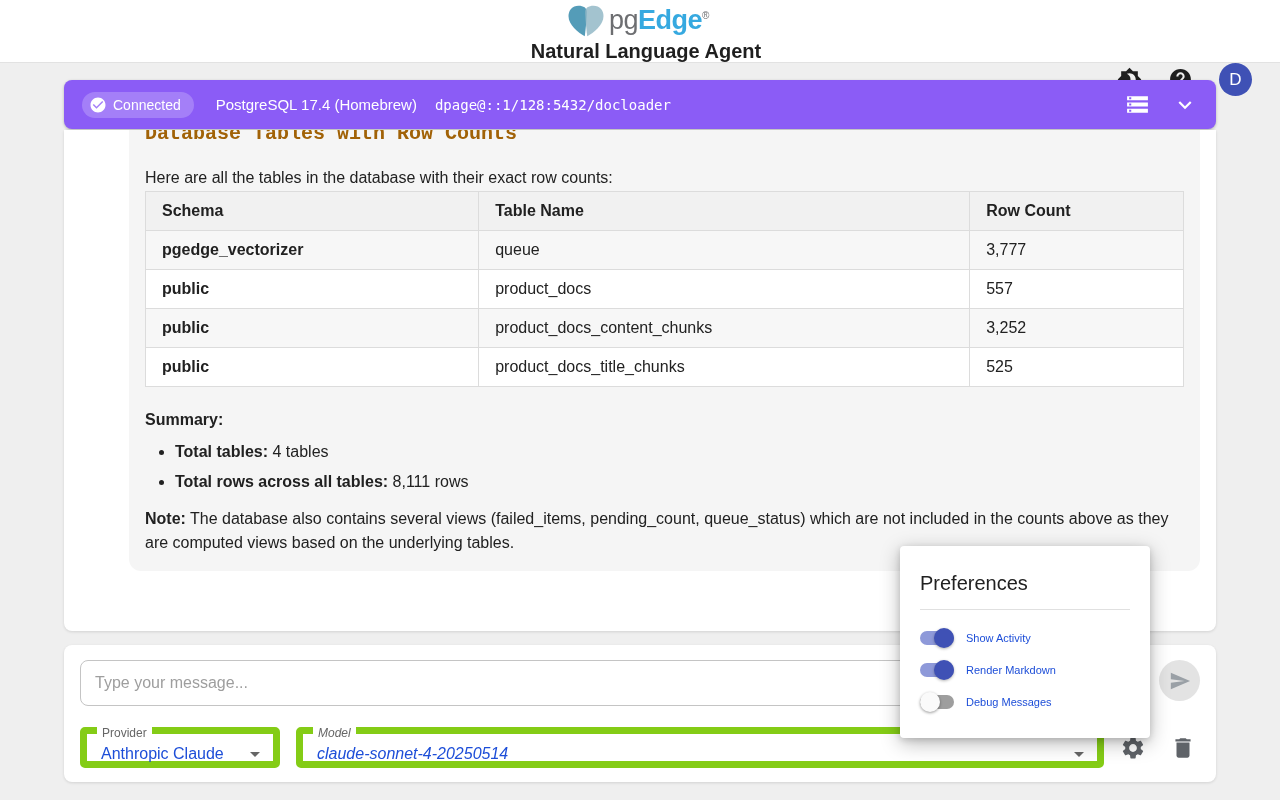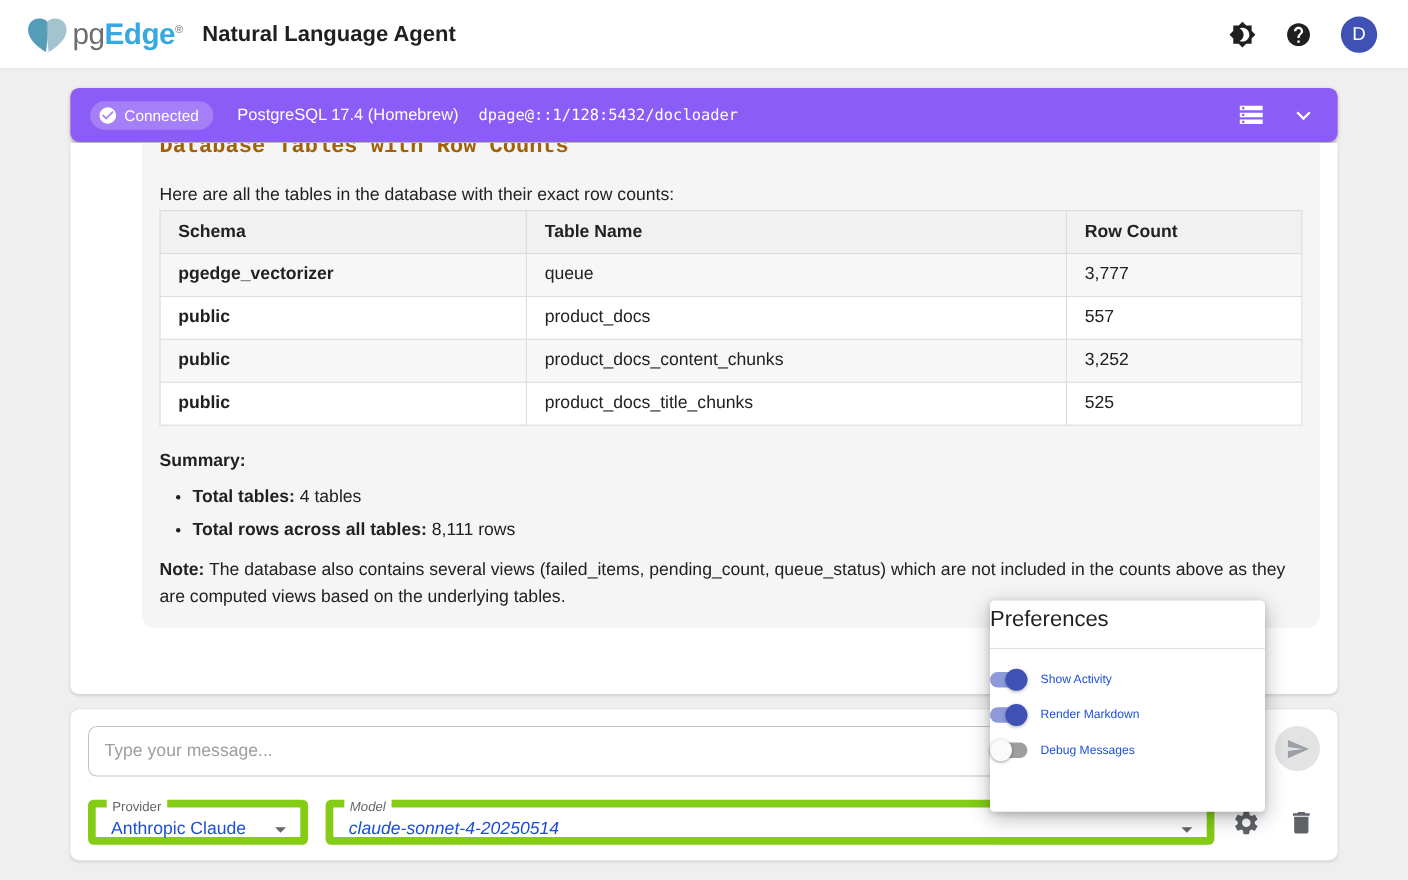--- a/index.html
+++ b/index.html
@@ -8,21 +8,21 @@
     font-family: "Liberation Sans", sans-serif;
     background: #efefef;
     position: relative;
     overflow: hidden;
     color: #212121;
   }
   
   .app-header {
     position:absolute; top:0; left:0; width:1280px; height:63px;
     background:#fff; border-bottom:1px solid #e2e2e2;
-    display:flex; align-items:center; padding:0 28px 0 22px;
+    display:flex; align-items:center; padding:0 28px 0 22px;flex-direction:column;
   }
   .logo-wrap { display:flex; align-items:center; gap:2px; }
   .logo-text { font-size:27px; letter-spacing:-0.5px; }
   .logo-text .pg { color:#6d6e71; font-weight:500; }
   .logo-text .edge { color:#36a9e0; font-weight:700; }
   .logo-text .reg { color:#6d6e71; font-size:10px; vertical-align:super; }
   .app-title { margin-left:18px; font-size:20px; color:#1f1f1f; }
   .header-actions { margin-left:auto; display:flex; align-items:center; gap:26px; }
   .icon-btn { background:none; border:none; cursor:pointer; display:flex; align-items:center; justify-content:center; padding:0; }
   .avatar {
@@ -66,21 +66,21 @@
   .db-table td.schema { font-weight:700; }
   .msg-summary { font-weight:700; font-size:16px; margin:24px 0 14px; }
   .msg-list { margin:0 0 10px; padding-left:30px; }
   .msg-list li { font-size:16px; margin-bottom:12px; }
   .msg-list .b { font-weight:700; }
   .msg-note { font-size:16px; line-height:24px; margin-top:16px; }
   .msg-note .b { font-weight:700; }
   
   .prefs-pop {
     position:absolute; left:900px; top:546px; width:250px; height:192px;
-    background:#fff; border-radius:4px; z-index:10; padding:0;
+    background:#fff; border-radius:4px; z-index:10; padding:20px;
     box-shadow:0 5px 20px rgba(0,0,0,0.28), 0 2px 6px rgba(0,0,0,0.15);
   }
   .prefs-title { font-size:20px; font-weight:400; color:#212121; margin:6px 0 14px; }
   .prefs-divider { border:none; border-top:1px solid #e0e0e0; margin:0 0 12px; }
   .pref-row { display:flex; align-items:center; height:32px; gap:12px; cursor:pointer; }
   .pref-label { font-size:11px; color:#1d4ed8; }
   .switch { position:relative; width:34px; height:14px; border-radius:7px; background:#9e9e9e; flex:0 0 auto; }
   .switch .thumb {
     position:absolute; top:-3px; left:0; width:20px; height:20px; border-radius:50%;
     background:#fafafa; box-shadow:0 1px 3px rgba(0,0,0,0.4);

